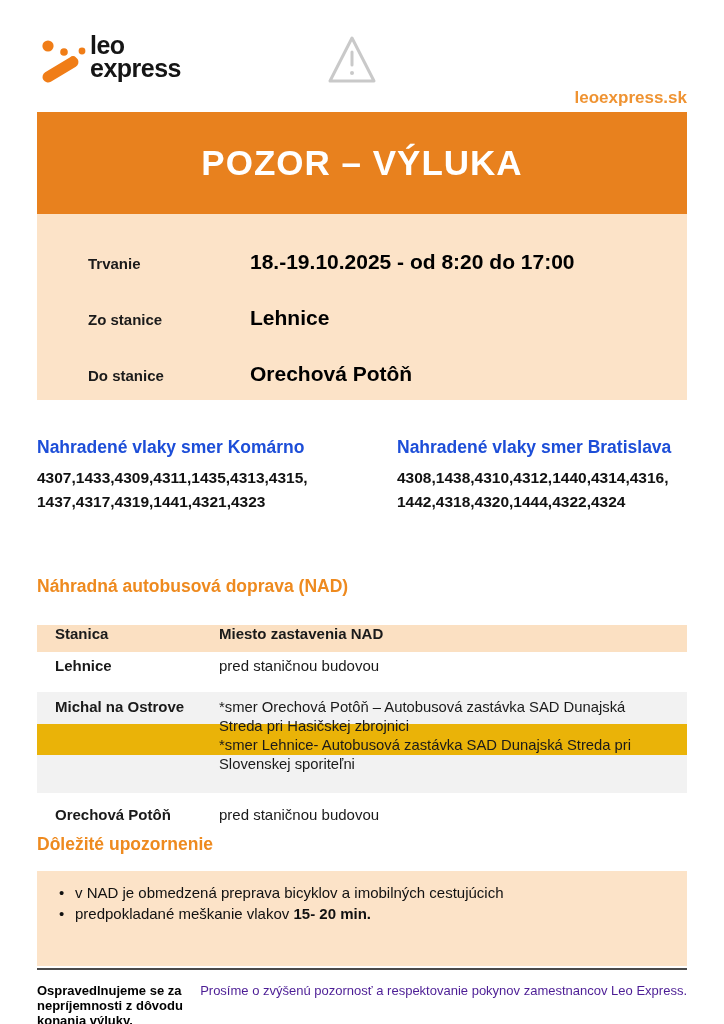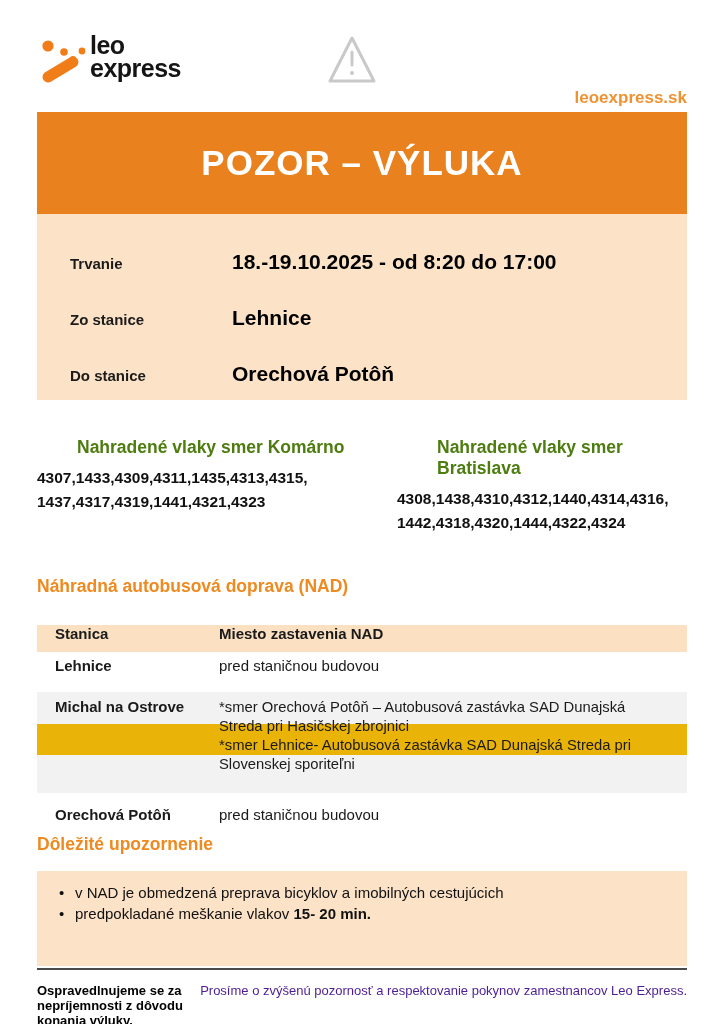--- a/index.html
+++ b/index.html
@@ -12,31 +12,31 @@
   .logo-text { margin-left:3px; margin-top:4px; font-weight:bold; color:#151515; font-size:25px; line-height:23px; letter-spacing:-0.5px; }
   .warn-tri { position:absolute; left:326px; top:33px; }
   .site-link { position:absolute; right:37px; top:60px; color:#ef9332; font-weight:bold; font-size:17px; text-decoration:none;margin-top:28px; }
 
   
   .banner { position:absolute; left:37px; top:112px; width:650px; height:102px; background:#e8811e; display:flex; align-items:center; justify-content:center; }
   .banner h1 { color:#ffffff; font-size:35px; font-weight:bold; letter-spacing:1px; }
 
   
   .info { position:absolute; left:37px; top:214px; width:650px; height:186px; background:#fce3c8; }
-  .info-row { position:absolute; left:0; width:100%; display:flex; align-items:baseline; padding-left:33px; }
+  .info-row { position:absolute; left:0; width:100%; display:flex; align-items:baseline; padding-left:51px; }
   .info-row.r0 { top:36px; } .info-row.r1 { top:92px; } .info-row.r2 { top:148px; }
   .info-label { width:162px; font-size:15px; font-weight:bold; color:#1b1b1b; flex:none; }
   .info-value { font-size:21px; font-weight:bold; color:#000; }
 
   
   .trains { position:absolute; left:37px; top:437px; width:650px; }
   .tcol { position:absolute; top:0; }
   .tcol.left { left:0; width:345px; }
   .tcol.right { left:360px; width:290px; }
-  .tcol h2 { color:#4d7c0f; font-size:17.5px; font-weight:bold; margin-bottom:8px;margin-left:40px; }
+  .tcol h2 { color:#1d4ed8; font-size:17.5px; font-weight:bold; margin-bottom:8px; }
   .tcol .nums { font-size:15.5px; font-weight:bold; color:#111; line-height:24px; white-space:pre-line; }
 
   
   .nad-heading { position:absolute; left:37px; top:576px; color:#ee8a1f; font-size:17.5px; font-weight:bold; }
   .notice-heading { position:absolute; left:37px; top:834px; color:#ee8a1f; font-size:17.5px; font-weight:bold; }
 
   
   .nad-table { position:absolute; left:37px; top:625px; width:650px; font-size:15px; color:#1a1a1a; }
   .t-col1 { flex:none; width:182px; padding-left:18px; font-weight:bold; }
   .t-col2 { flex:1; padding-right:18px; }

